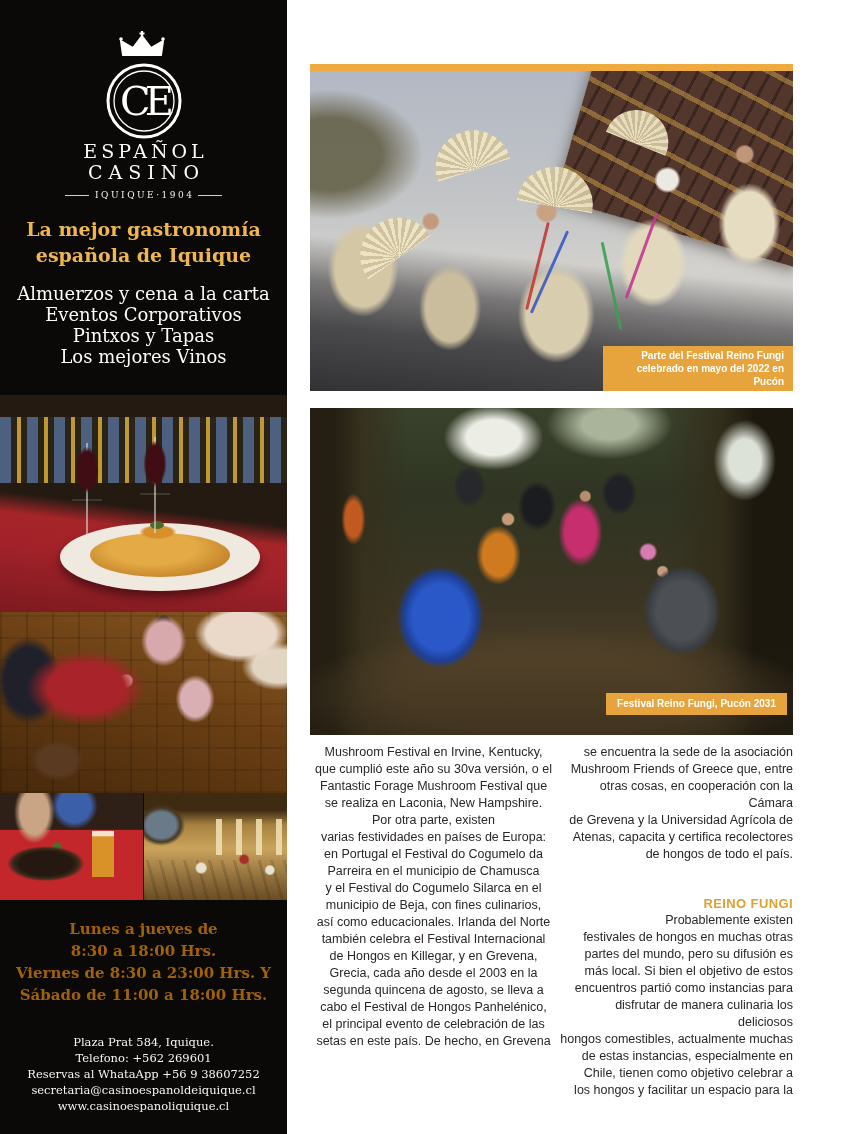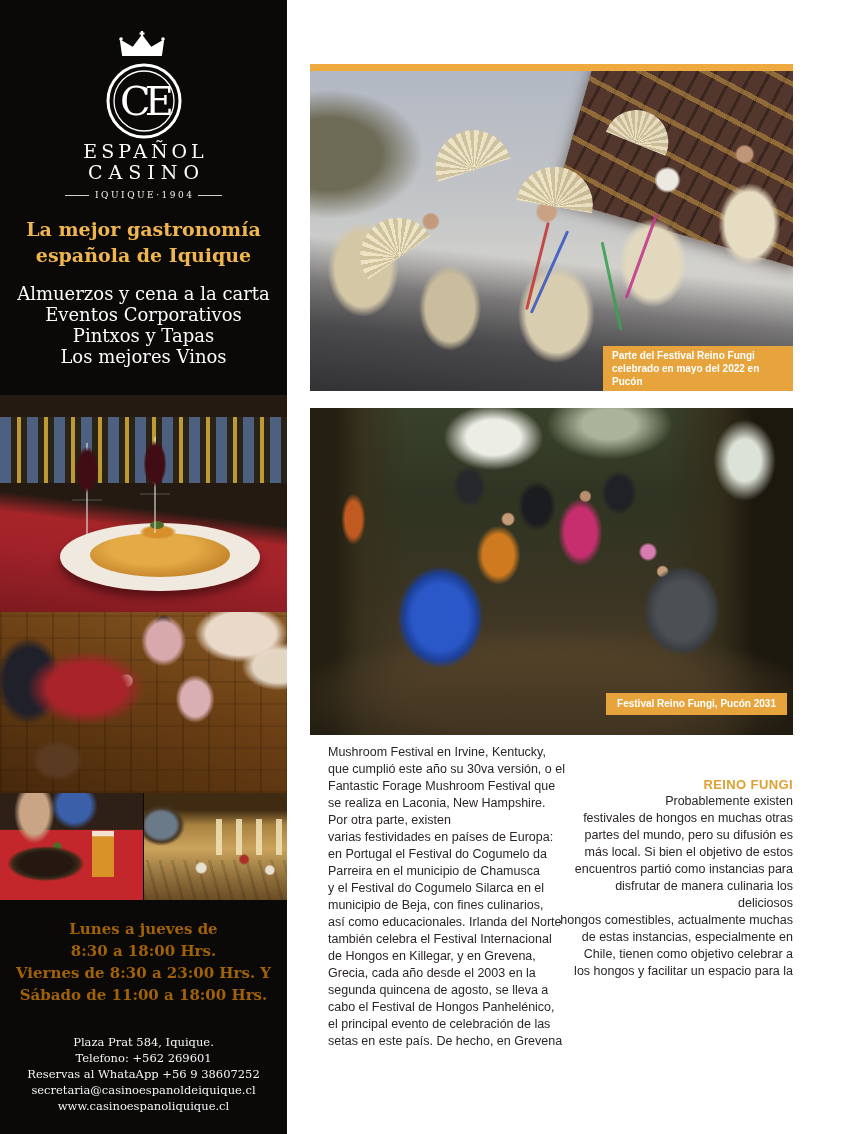--- a/index.html
+++ b/index.html
@@ -180,28 +180,28 @@
       radial-gradient(circle 12px at 70% 44%, #d77bb0 0 55%, transparent 78%),
       radial-gradient(ellipse 26px 34px at 47% 30%, #1b1c20 0 52%, transparent 74%),
       radial-gradient(ellipse 24px 30px at 64% 26%, #202126 0 52%, transparent 74%),
       radial-gradient(ellipse 22px 28px at 33% 24%, #26282c 0 52%, transparent 74%),
       radial-gradient(circle 9px at 41% 34%, #c59a76 0 58%, transparent 78%),
       radial-gradient(circle 8px at 57% 27%, #b98e6c 0 58%, transparent 78%),
       radial-gradient(circle 8px at 73% 50%, #c79e7c 0 58%, transparent 78%);
   }
 
   .caption { position:absolute; background:#e8a43c; color:#ffffff; font-weight:700;
-    }
+    text-align:right; }
   .caption1 { right:0; top:275px; width:190px; padding:3px 9px 4px 9px;
     font-size:10px; line-height:13px; }
   .caption2 { right:6px; top:285px; padding:5px 11px; font-size:10px; line-height:12px; }
 
   .cols { position:absolute; left:0; top:744px; width:483px; }
   .col { position:absolute; top:0; font-size:12.5px; line-height:17px; color:#2b2626; }
-  .col1 { left:18px; width:243px; }
+  .col1 { left:2px; width:243px; text-align:center; }
   .col2 { left:250px; width:233px; text-align:right; }
   .section-heading { display:block; margin-top:32px; color:#dfa032; font-weight:700;
     font-size:13px; letter-spacing:.4px; line-height:17px; }
 </style>
 </head>
 <body>
 
 <div class="page">
 
   <aside class="sidebar">
@@ -296,20 +296,26 @@
 municipio de Beja, con fines culinarios,
 así como educacionales. Irlanda del Norte
 también celebra el Festival Internacional
 de Hongos en Killegar, y en Grevena,
 Grecia, cada año desde el 2003 en la
 segunda quincena de agosto, se lleva a
 cabo el Festival de Hongos Panhelénico,
 el principal evento de celebración de las
 setas en este país. De hecho, en Grevena</div>
       <div class="col col2">
+        <div class="ml">se encuentra la sede de la asociación
+Mushroom Friends of Greece que, entre
+otras cosas, en cooperación con la Cámara
+de Grevena y la Universidad Agrícola de
+Atenas, capacita y certifica recolectores
+de hongos de todo el país.</div>
         <div class="section-heading">REINO FUNGI</div>
         <div class="ml">Probablemente existen
 festivales de hongos en muchas otras
 partes del mundo, pero su difusión es
 más local. Si bien el objetivo de estos
 encuentros partió como instancias para
 disfrutar de manera culinaria los deliciosos
 hongos comestibles, actualmente muchas
 de estas instancias, especialmente en
 Chile, tienen como objetivo celebrar a

